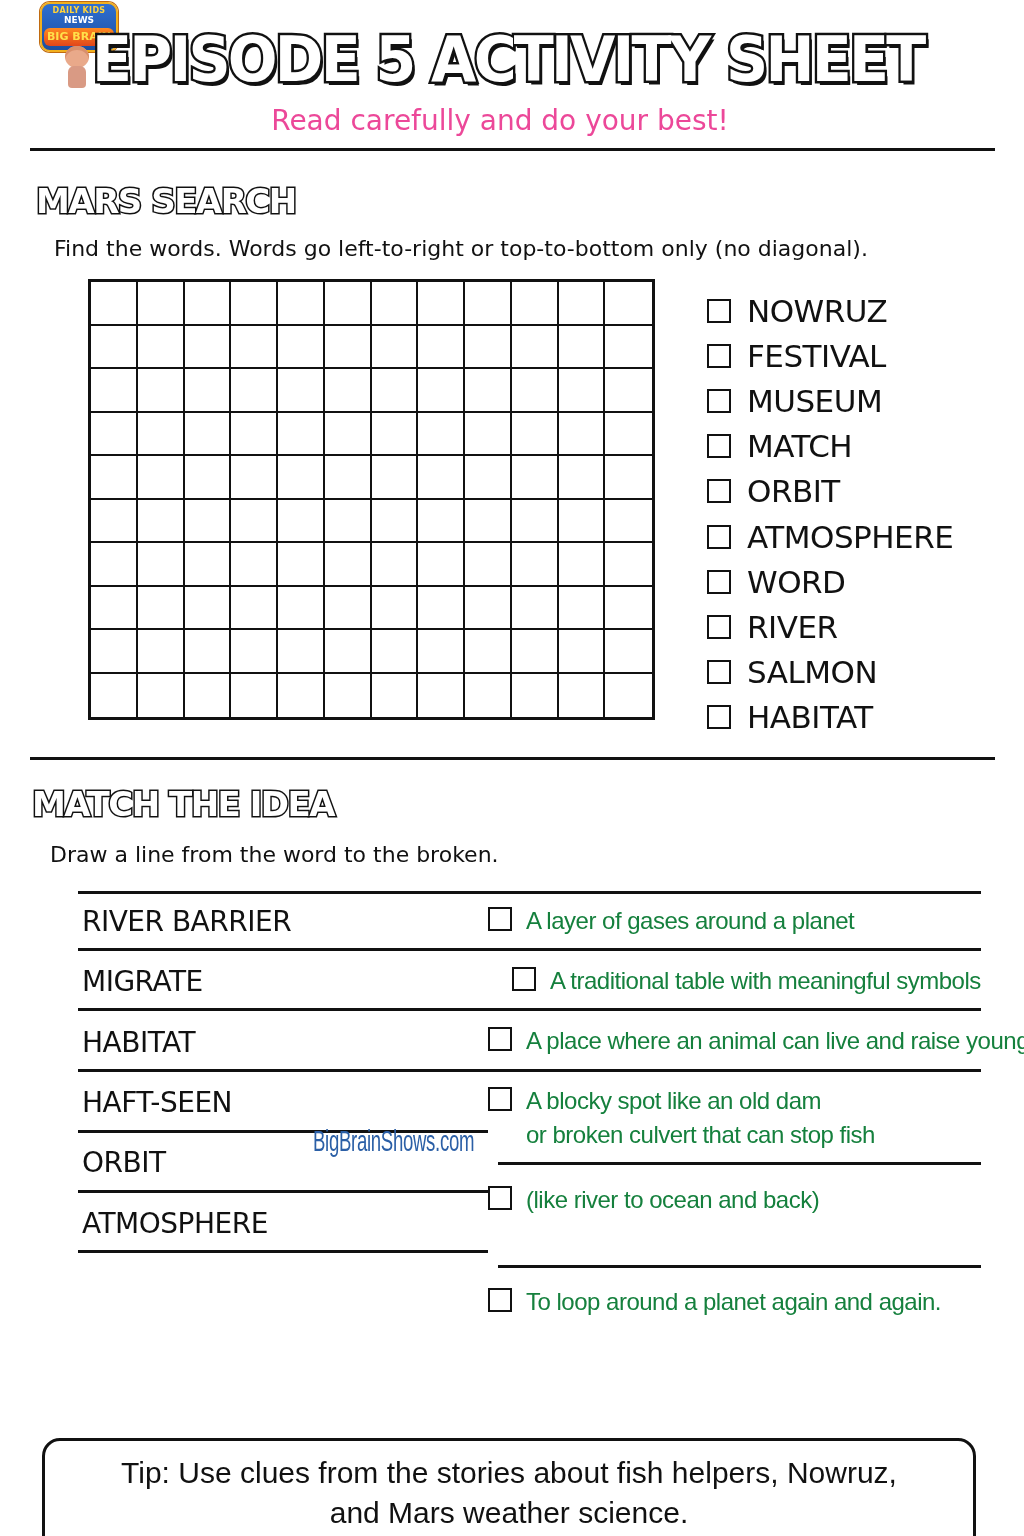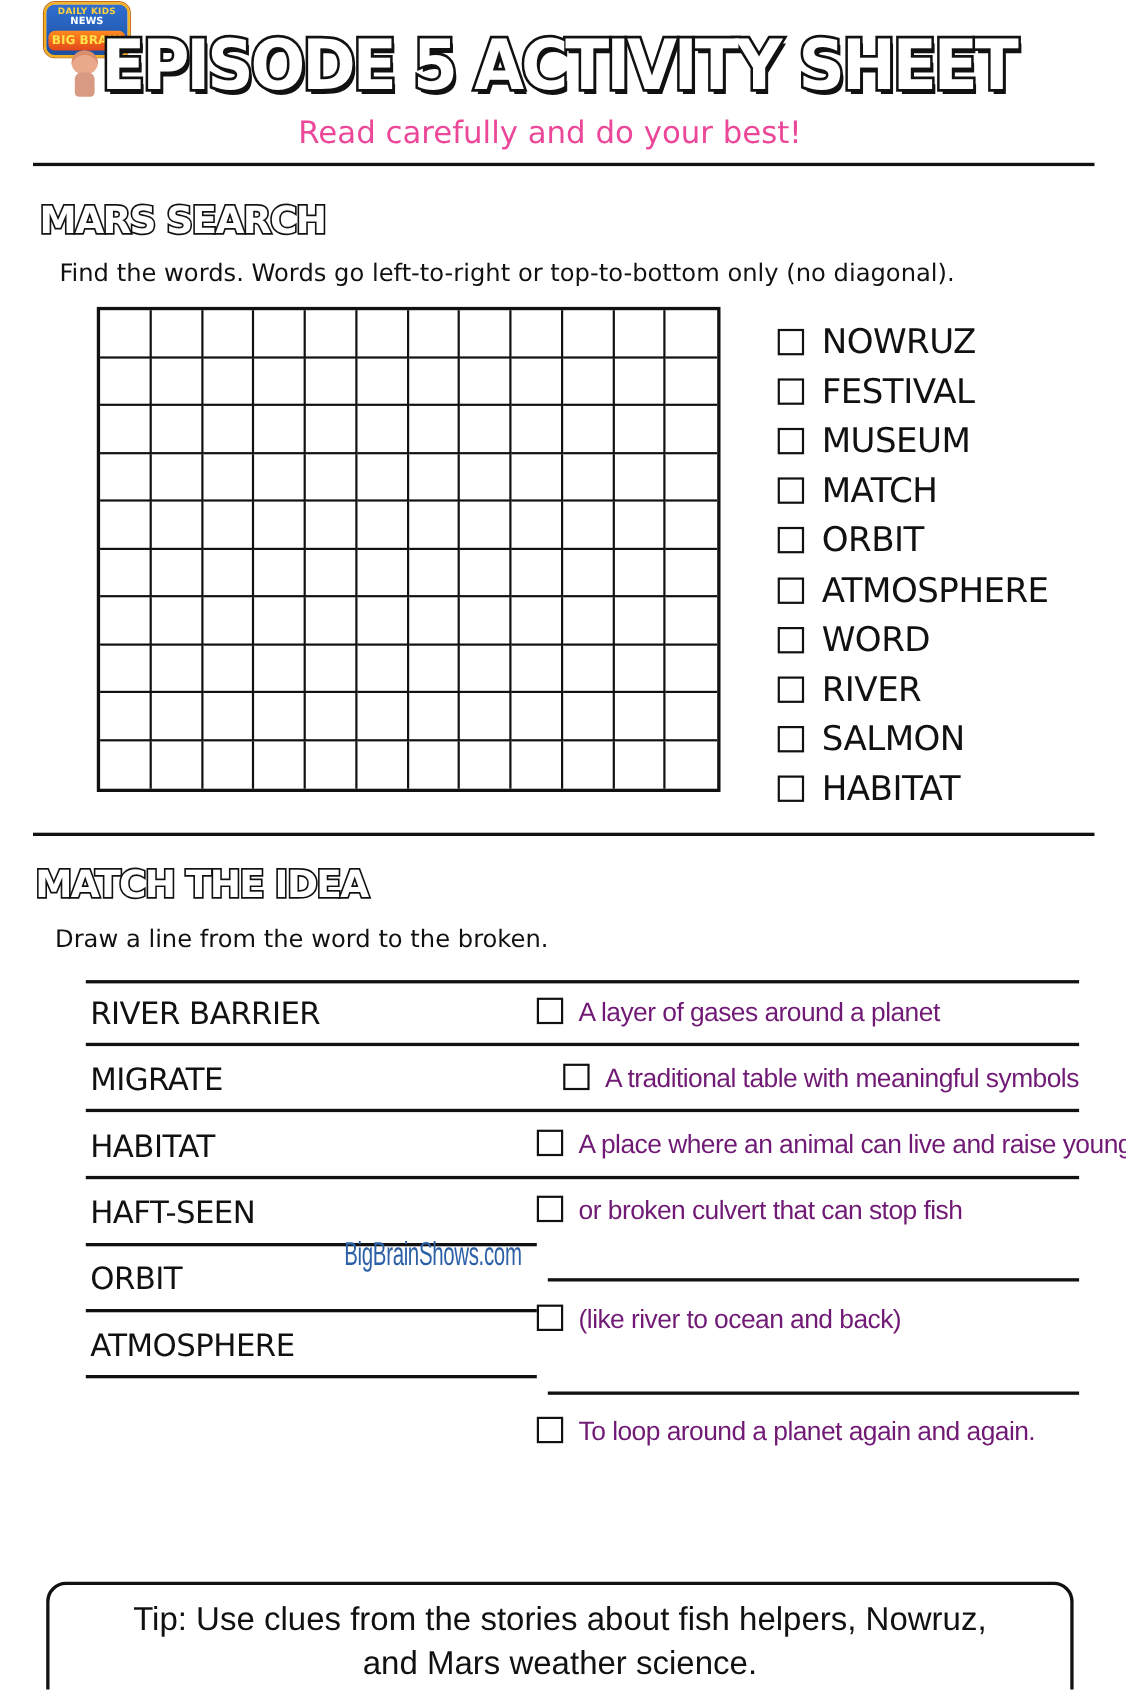--- a/index.html
+++ b/index.html
@@ -32,21 +32,21 @@
 
   
   .wordlist { left:707px; top:288px; width:300px; }
   .word { display:flex; align-items:center; height:45.2px; }
   .cbox { width:24px; height:24px; border:2.5px solid #111; box-sizing:border-box; margin-right:16px; flex:0 0 auto; }
   .word-label { font:31px "DejaVu Sans", sans-serif; color:#111; letter-spacing:-0.5px; }
   .left-item { position:absolute; left:0; font:28px "DejaVu Sans", sans-serif; color:#111; letter-spacing:-0.5px; }
   .hline { position:absolute; height:3px; background:#111; }
   .right-item { position:absolute; left:488px; display:flex; align-items:flex-start; }
   .right-item .cbox { width:24px; height:24px; margin-right:14px; margin-top:3px; }
-  .right-text { font:24px "Liberation Sans", sans-serif; color:#701a75; line-height:34px; letter-spacing:-0.5px; white-space:nowrap; }
+  .right-text { font:24px "Liberation Sans", sans-serif; color:#15803d; line-height:34px; letter-spacing:-0.5px; white-space:nowrap; }
 
   .watermark { left:313px; top:1124px; font:30px "Liberation Sans Narrow","Liberation Sans", sans-serif; color:#2b5fa6; transform:scaleX(0.62); transform-origin:left top; white-space:nowrap; letter-spacing:-0.5px; }
 
   .tipbox { left:42px; top:1438px; width:934px; height:118px; border:3px solid #111; border-radius:18px; box-sizing:border-box; }
   .tip-text { position:absolute; left:0; right:0; top:12px; text-align:center; font:30px "Liberation Sans", sans-serif; color:#111; line-height:40px; }
 </style>
 </head>
 <body>
 
 <div class="abs logo">
@@ -272,20 +272,21 @@
 </div>
 <div class="right-item" style="top:1024px;">
   <span class="cbox"></span>
   <div>
       <div class="right-text">A place where an animal can live and raise young</div>
     </div>
 </div>
 <div class="right-item" style="top:1084px;">
   <span class="cbox"></span>
   <div>
+    <div class="right-text">A blocky spot like an old dam</div>
     <div class="right-text">or broken culvert that can stop fish</div>
   </div>
 </div>
 <div class="right-item" style="top:1183px;">
   <span class="cbox"></span>
   <div>
     <div class="right-text">(like river to ocean and back)</div>
   </div>
 </div>
 <div class="right-item" style="top:1285px;">

